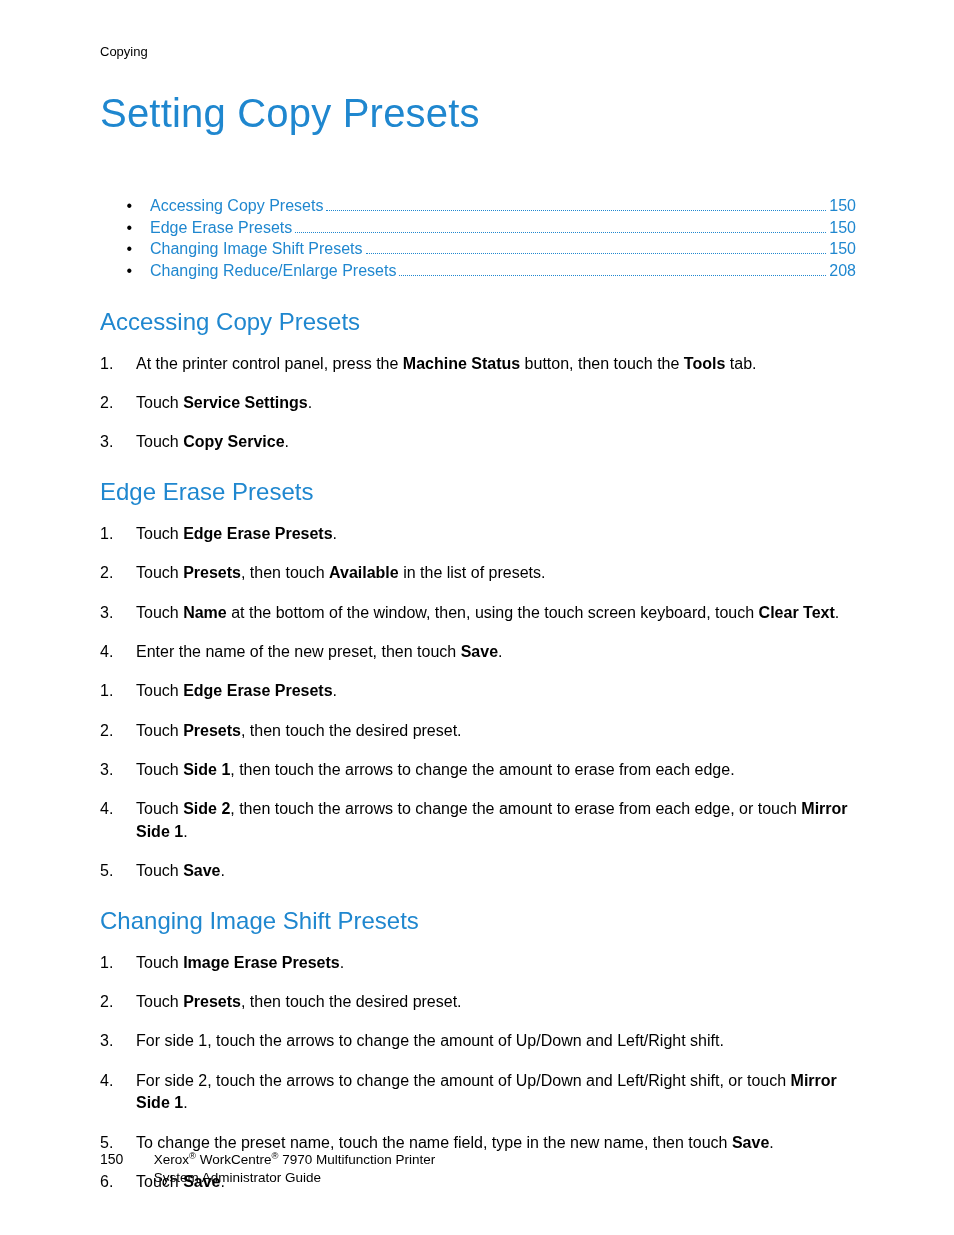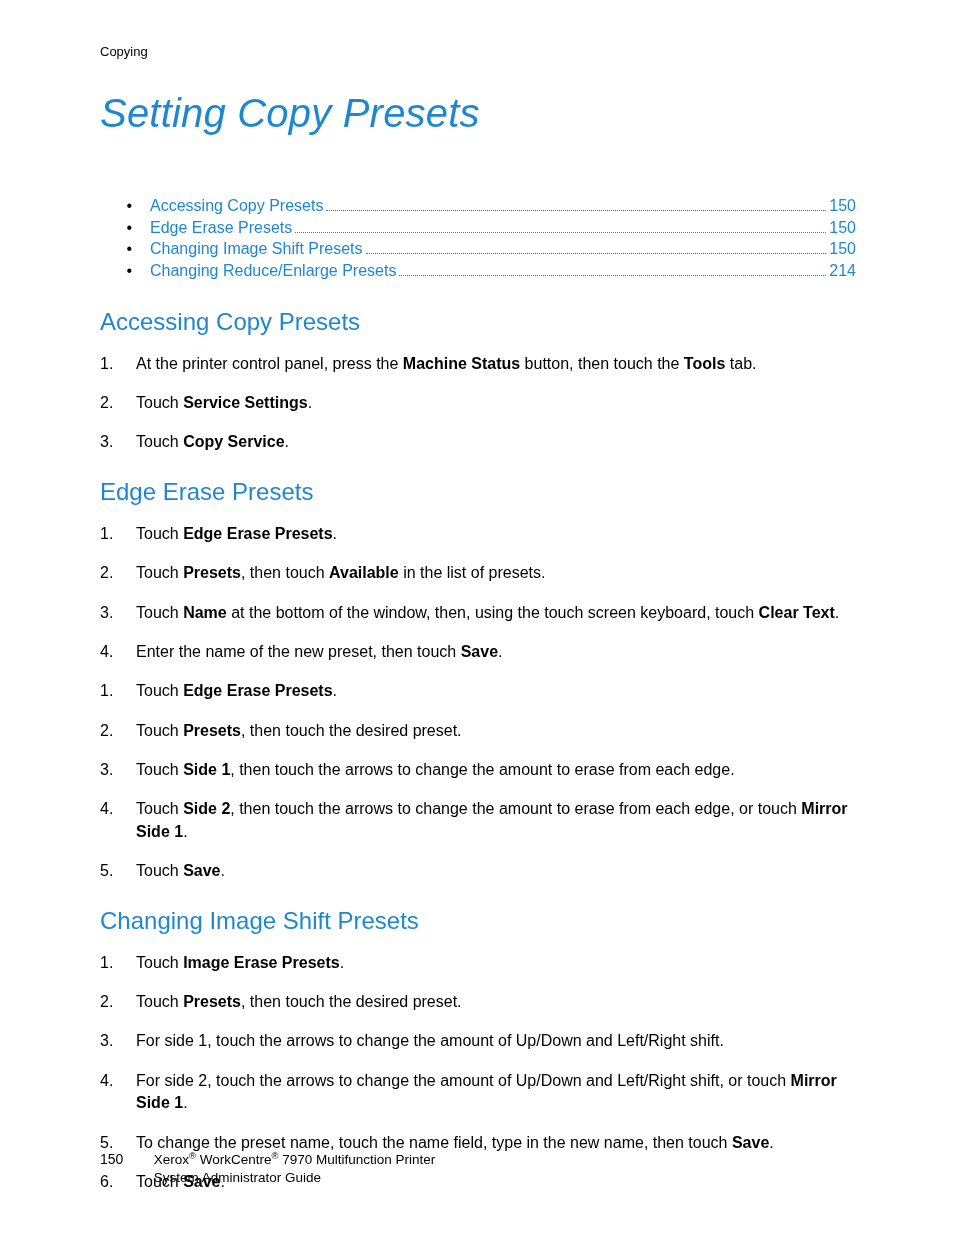--- a/index.html
+++ b/index.html
@@ -21,21 +21,20 @@
   .running-header {
     font-size: 13px;
     margin-bottom: 32px;
   }
   h1.title {
     font-size: 40px;
     font-weight: 400;
     color: #1f87cf;
     margin: 0 0 60px 0;
     letter-spacing: 0.2px;
-    font-style: italic;
   }
   .section-includes {
     font-size: 16px;
     margin-bottom: 8px;
   }
   ul.toc {
     list-style: none;
     padding: 0;
     margin: 0 0 28px 0;
   }
@@ -141,21 +140,21 @@
     <li>
       <span class="bullet">•</span>
       <a class="toc-link">Changing Image Shift Presets</a>
       <span class="leader"></span>
       <span class="pg">150</span>
     </li>
     <li>
       <span class="bullet">•</span>
       <a class="toc-link">Changing Reduce/Enlarge Presets</a>
       <span class="leader"></span>
-      <span class="pg">214</span>
+      <span class="pg">208</span>
     </li>
   </ul>
 
   <h2 class="section">Accessing Copy Presets</h2>
   <ol class="steps">
       <li><span>At the printer control panel, press the </span><span class="bold">Machine Status</span><span> button, then touch the </span><span class="bold">Tools</span><span> tab.</span></li>
       <li><span>Touch </span><span class="bold">Service Settings</span><span>.</span></li>
       <li><span>Touch </span><span class="bold">Copy Service</span><span>.</span></li>
     </ol>
 

